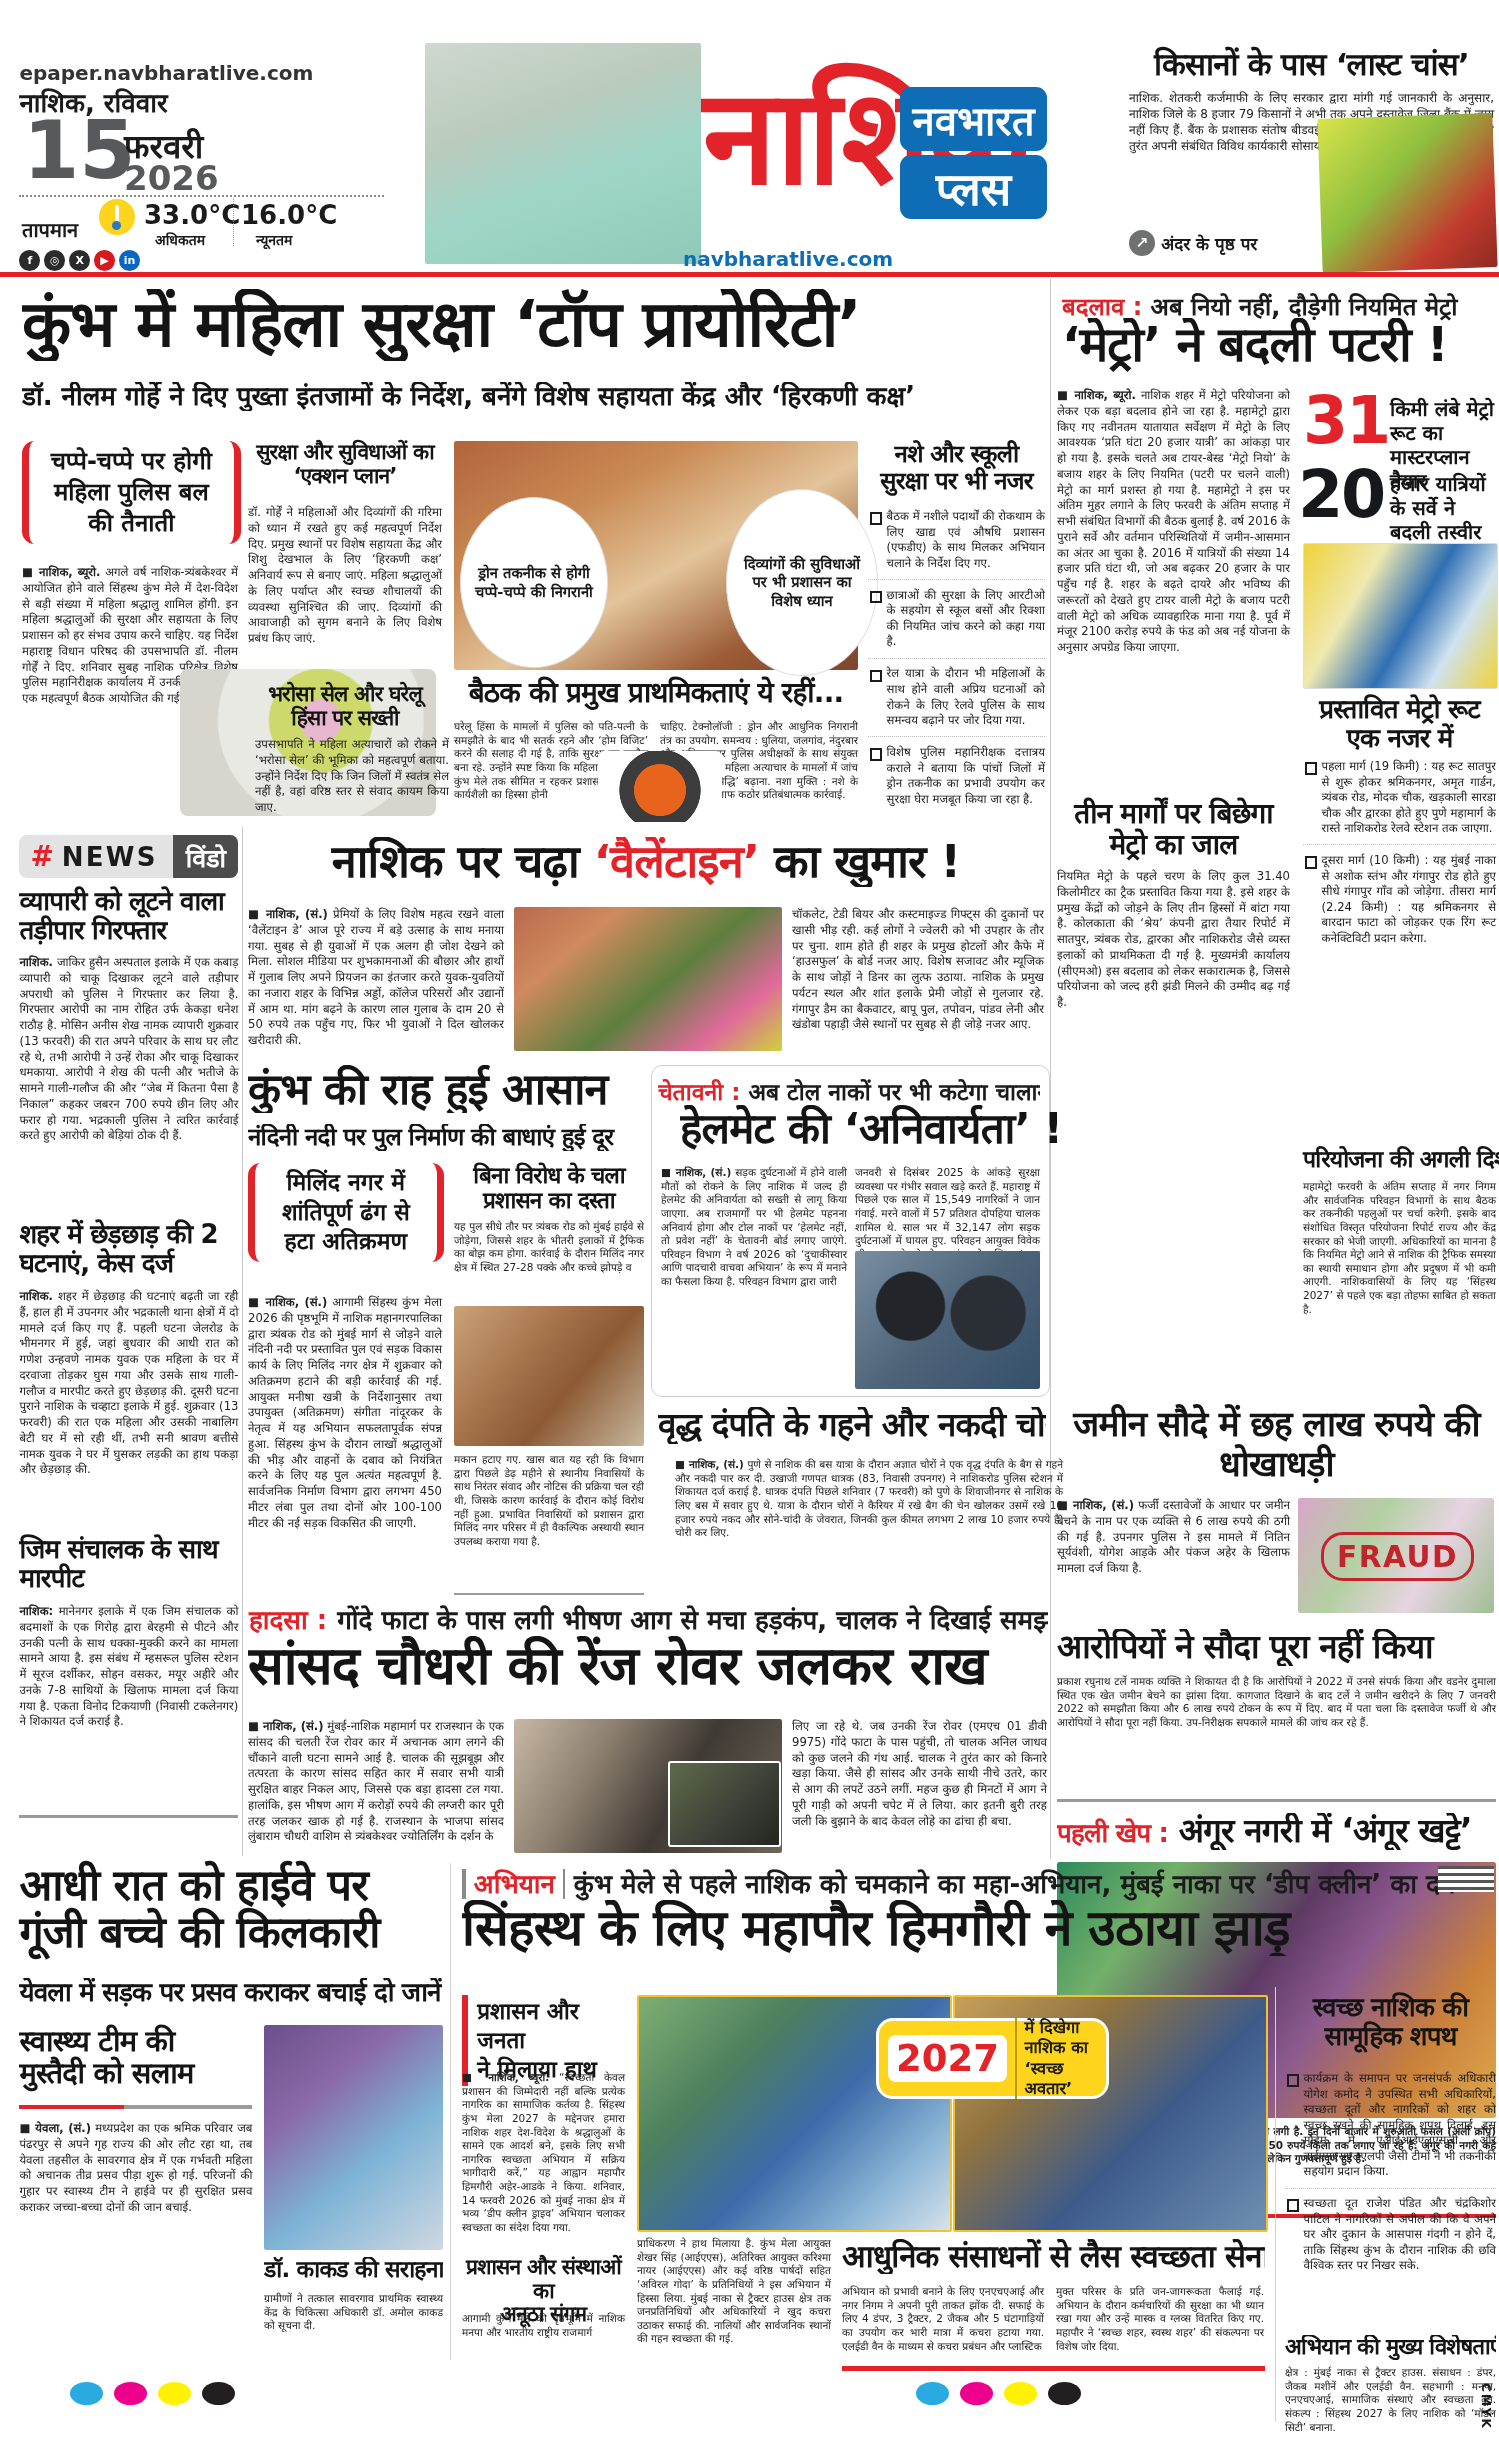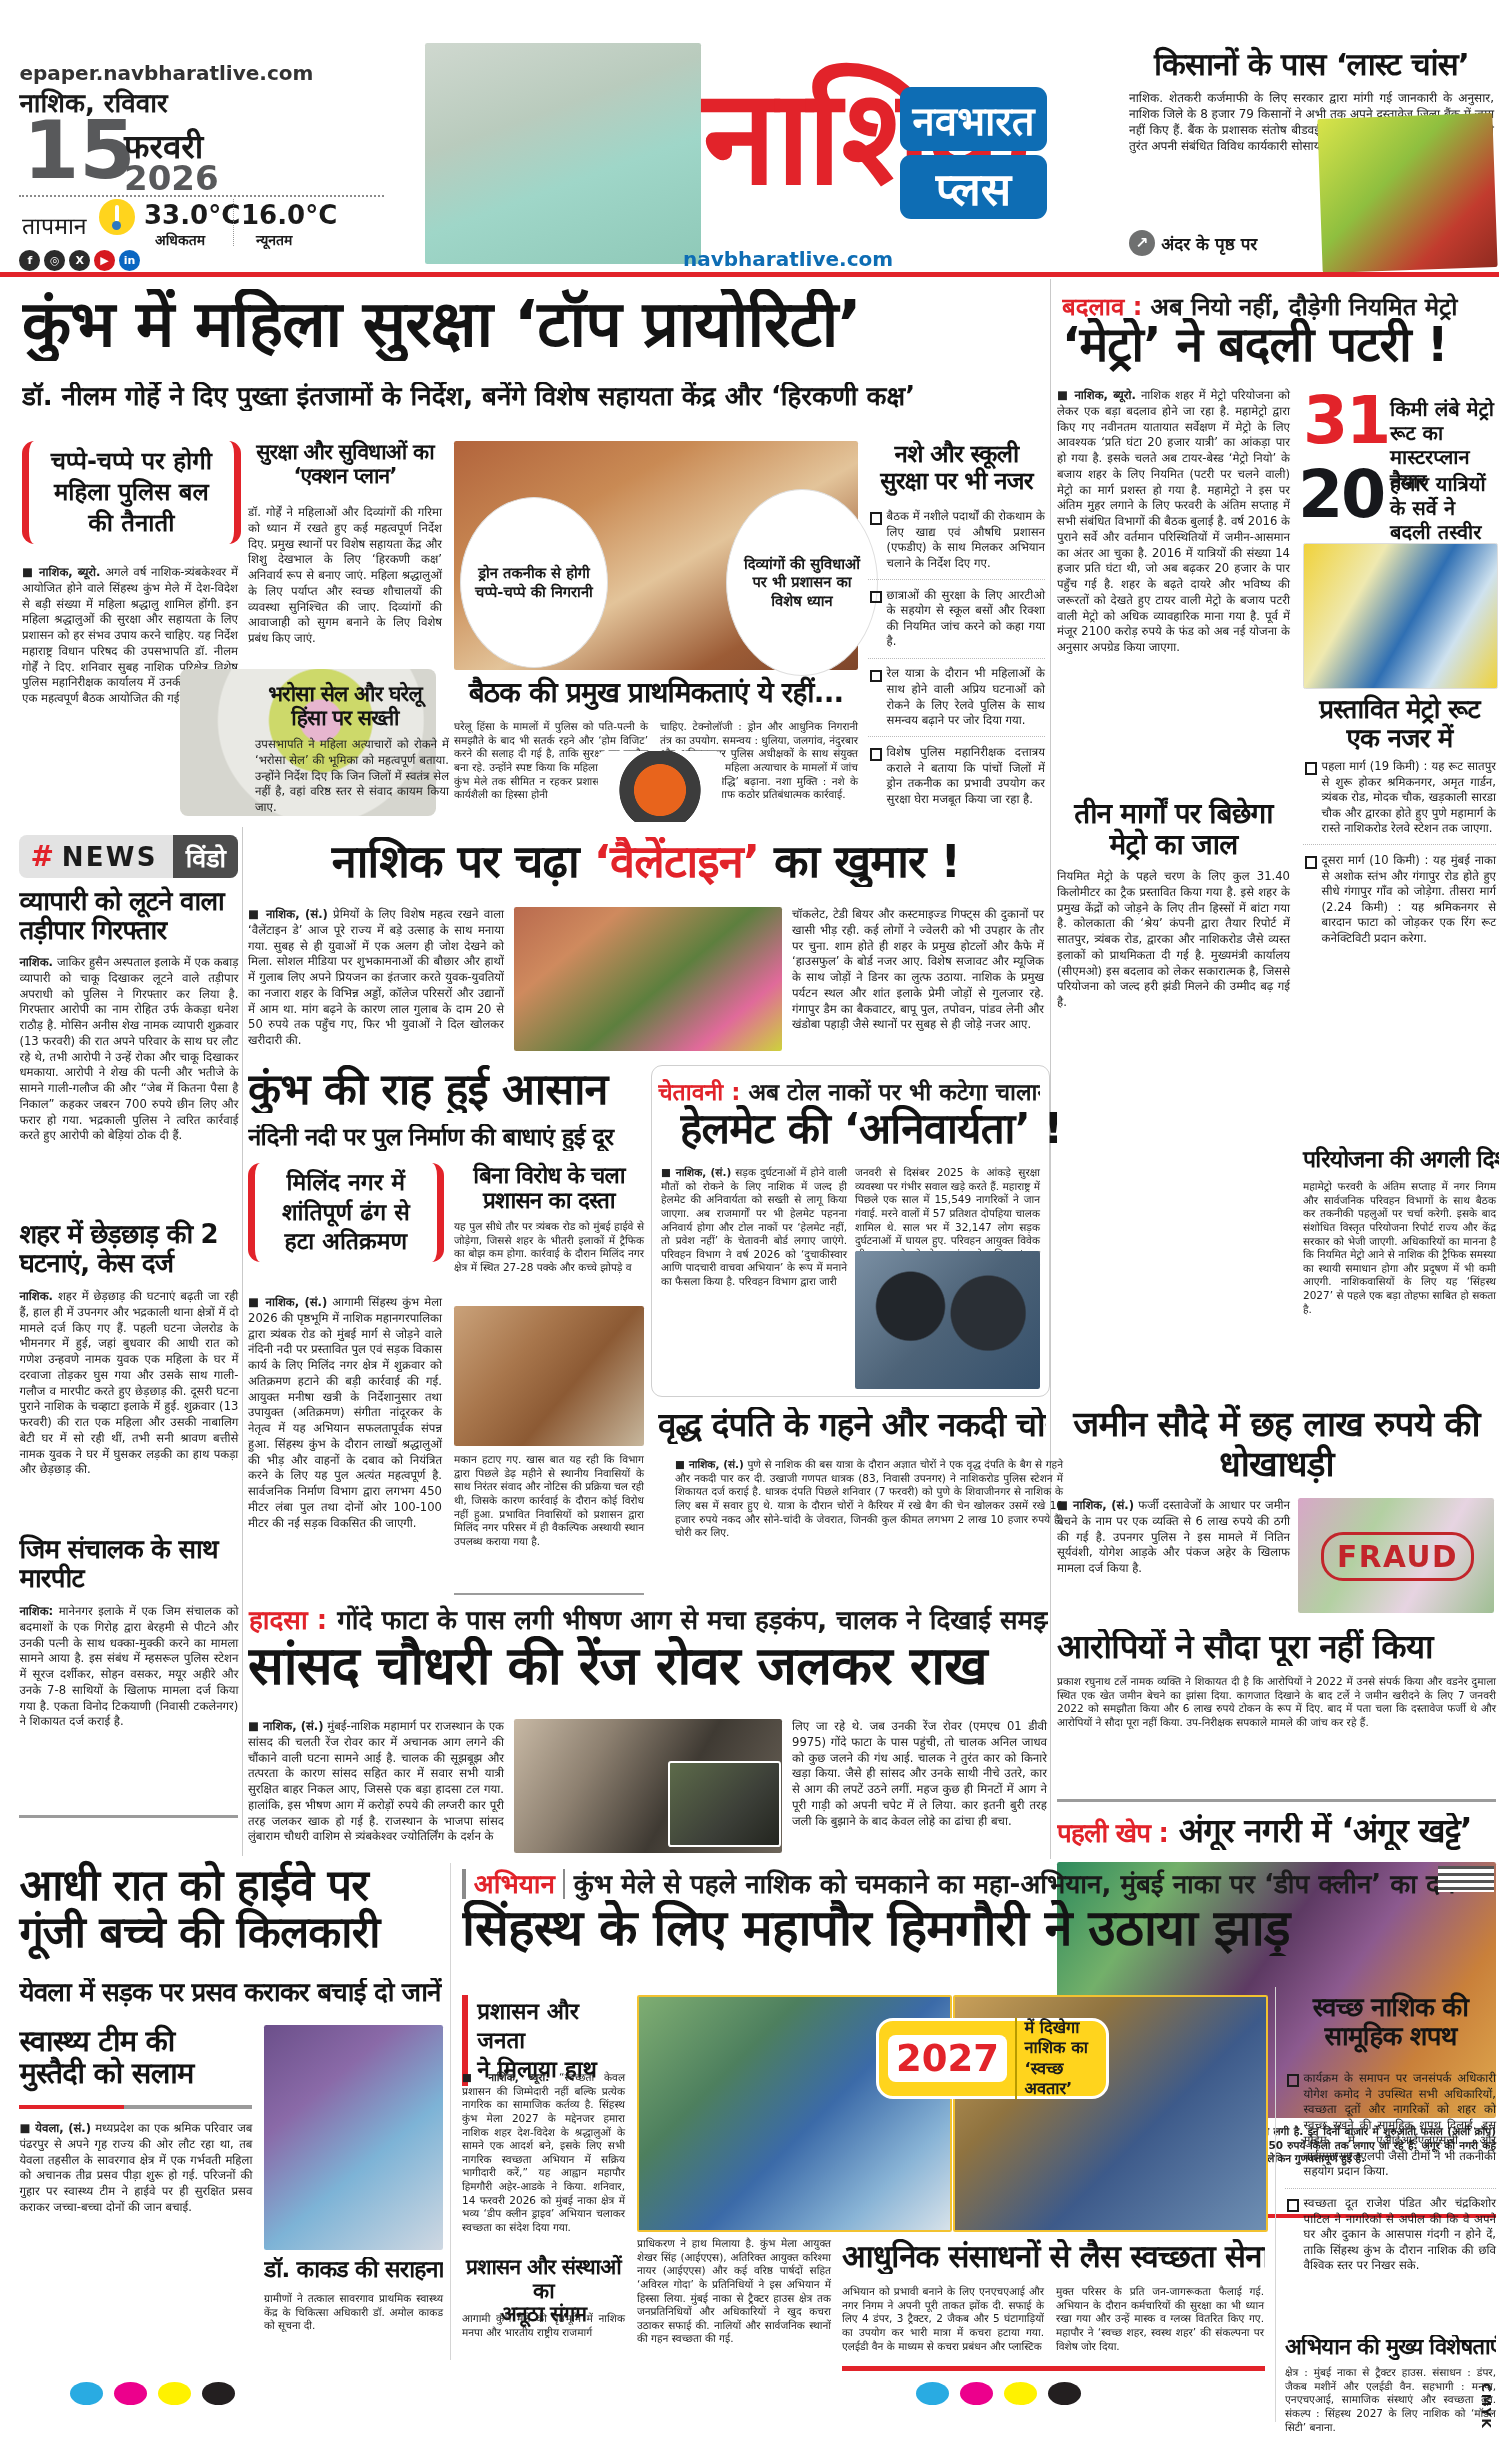--- a/index.html
+++ b/index.html
@@ -41,21 +41,21 @@
 <body>
 
 <div class="paper">
 
   <div class="abs" style="left:19.4px;top:61px;font-size:20px;font-weight:bold;color:#333;">epaper.navbharatlive.com</div>
   <div class="abs" style="left:19.4px;top:84px;font-size:26px;font-weight:bold;">नाशिक, रविवार</div>
   <div class="abs" style="left:23px;top:110px;font-size:81px;font-weight:bold;color:#58595b;line-height:1;">15</div>
   <div class="abs" style="left:124px;top:123px;font-size:33px;font-weight:bold;">फरवरी</div>
   <div class="abs" style="left:124px;top:158px;font-size:34px;font-weight:bold;color:#58595b;">2026</div>
   <div class="abs dotted" style="left:19.4px;top:194px;width:365px;height:0.8px;"></div>
-  <div class="abs" style="left:22px;top:209px;font-size:23px;font-weight:normal;">तापमान</div>
+  <div class="abs" style="left:22px;top:216px;font-size:20px;font-weight:bold;">तापमान</div>
   <div class="abs" style="left:99px;top:199px;width:36px;height:36px;border-radius:50%;background:#ffd41d;">
     <div class="abs" style="left:15.5px;top:6.2px;width:4.7px;height:17px;background:#fff;border-radius:2.3px;"></div>
     <div class="abs" style="left:13px;top:22px;width:9.3px;height:9.3px;background:#2b78c0;border-radius:50%;"></div>
   </div>
   <div class="abs" style="left:144px;top:200px;font-size:26px;font-weight:bold;text-align:center;">33.0°C</div>
   <div class="abs" style="left:155px;top:230px;font-size:14px;font-weight:bold;">अधिकतम</div>
   <div class="abs" style="left:233px;top:199px;border-left:1.6px dotted #999;height:47px;"></div>
   <div class="abs" style="left:241px;top:200px;font-size:26px;font-weight:bold;">16.0°C</div>
   <div class="abs" style="left:256px;top:230px;font-size:14px;font-weight:bold;">न्यूनतम</div>
   <div class="abs socials" style="left:19.4px;top:250px;">

